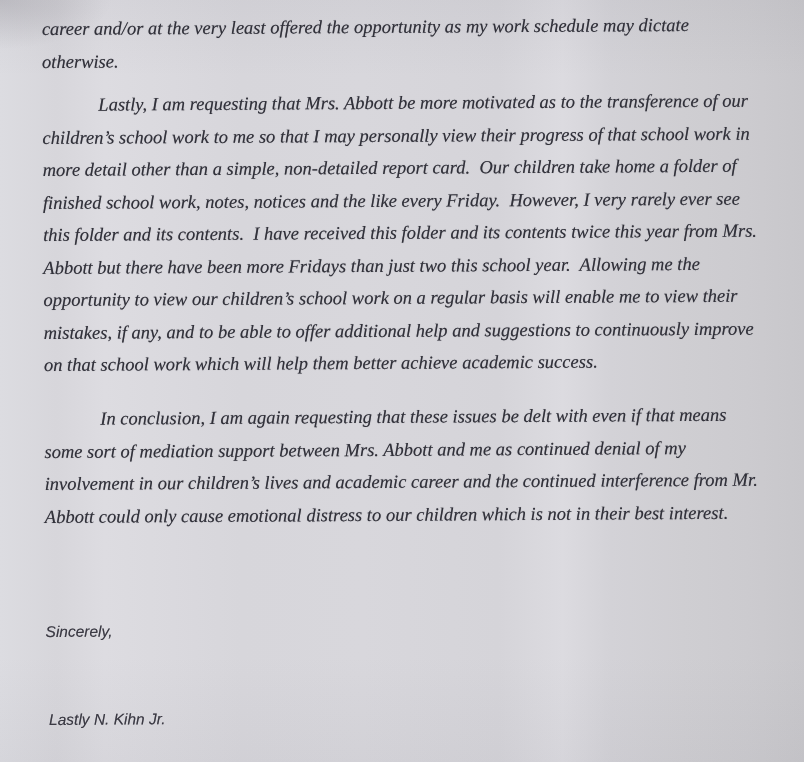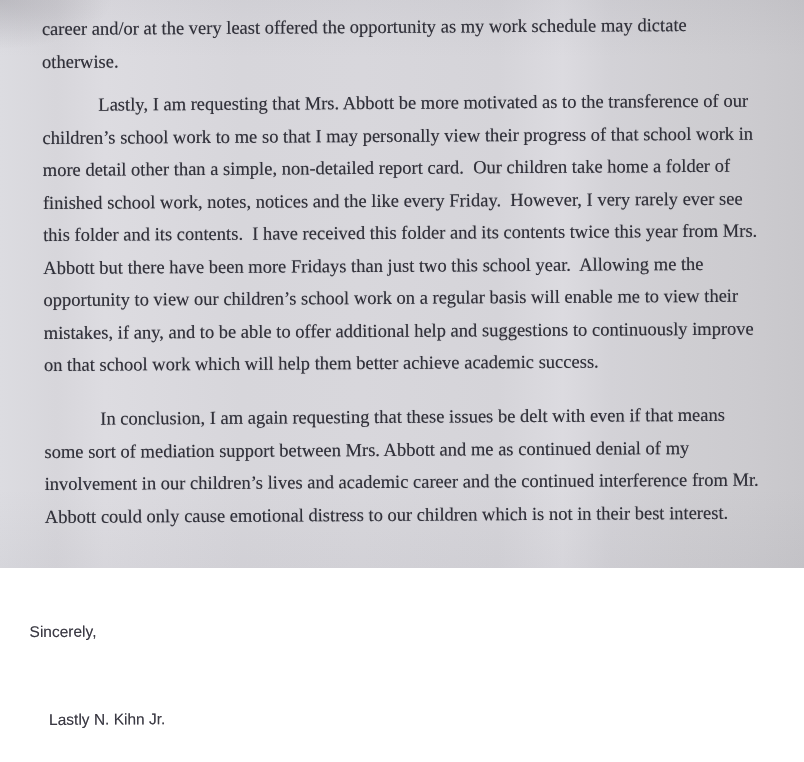--- a/index.html
+++ b/index.html
@@ -5,36 +5,37 @@
   html, body {
     margin: 0;
     padding: 0;
     width: 804px;
     height: 762px;
     overflow: hidden;
   }
   .photo {
     position: relative;
     width: 804px;
-    height: 568px;
+    height: 762px;
     background:
       radial-gradient(160px 70px at 0% 0%, rgba(98,94,102,0.22), rgba(98,94,102,0) 70%),
       linear-gradient(180deg, rgba(100,100,112,0.06) 0%, rgba(0,0,0,0) 10%, rgba(0,0,0,0) 86%, rgba(100,100,112,0.05) 100%),
       linear-gradient(90deg,
         #dcdce1 0%,
         #d7d6db 7%,
         #dddce1 13%,
         #d7d6db 30%,
         #d8d7dc 45%,
         #d5d4d9 62%,
         #dcdbe0 70%,
         #d3d2d7 76%,
         #cfced2 85%,
         #cccbcf 93%,
         #c8c7cb 100%);
+    font-style: italic;
   }
   .tilt {
     position: absolute;
     inset: 0;
     transform: rotate(-0.35deg);
     transform-origin: 40px 380px;
   }
   .para {
     position: absolute;
     left: 44px;
@@ -57,21 +58,21 @@
   .p3 { top: 403px; }
   .closing, .signature {
     position: absolute;
     color: #3b3a44;
     font-family: "Liberation Sans", "DejaVu Sans", sans-serif;
     font-size: 15.5px;
     line-height: 20px;
     white-space: pre;
     text-shadow: 0 0 0.6px rgba(59,58,68,0.5);
   }
-  .closing { left: 28px; top: 622px; }
+  .closing { left: 44px; top: 622px; }
   .signature { left: 47px; top: 710px; }
 </style>
 </head>
 <body>
 
 <div class="photo">
   <div class="tilt">
 
     <section class="para p1">
       <div class="line">career and/or at the very least offered the opportunity as my work schedule may dictate</div>

